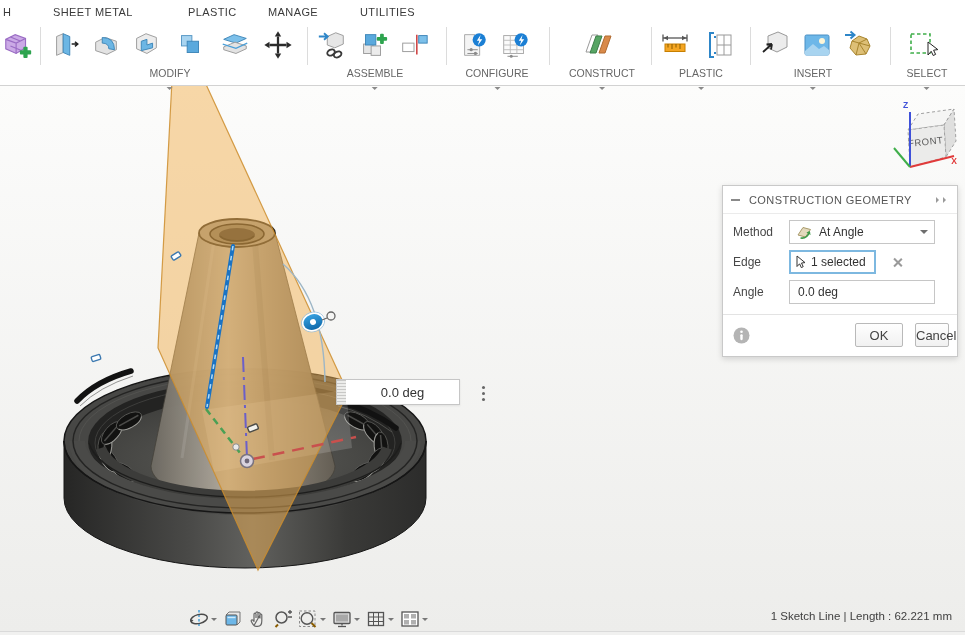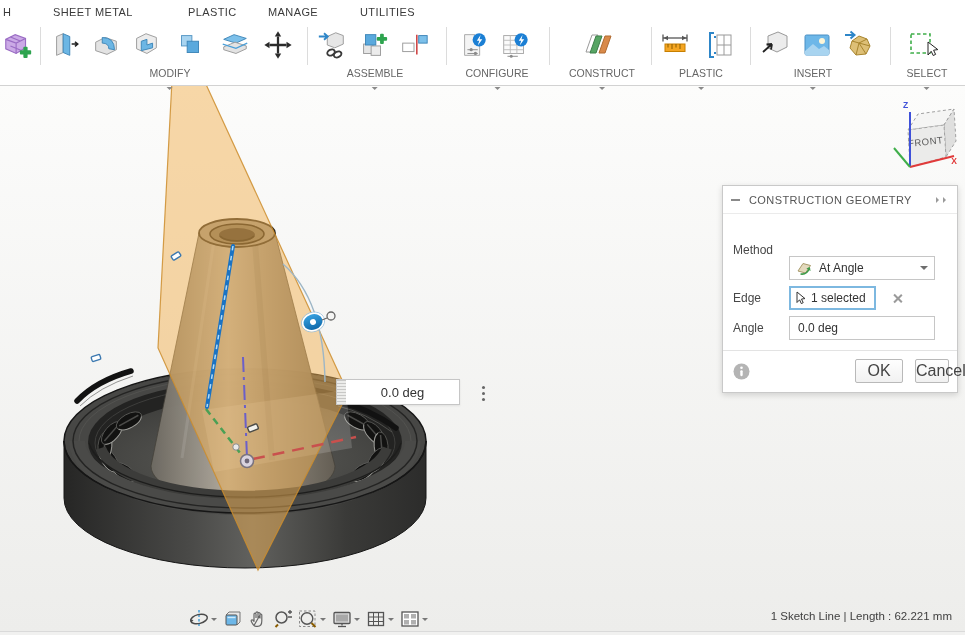--- a/index.html
+++ b/index.html
@@ -47,36 +47,36 @@
   .minus { width:9px; height:2px; background:#8a8a8a; }
   .panel-title { flex:1; margin-left:9px; font-size:11px; color:#565656; letter-spacing:.4px; }
   .dblchev { display:flex; }
   .dblchev i { width:0; height:0; border:3px solid transparent; border-left-color:#9a9a9a; margin-left:1px; }
   .prow { display:flex; align-items:center; padding:0 10px; margin-top:6px; }
   .plabel { width:56px; color:#474747; }
   .type-btn { width:26px; height:24px; display:flex; align-items:center; justify-content:center;
     border:1px solid transparent; margin-right:4px; cursor:pointer; }
   .type-btn.sel { background:#dcedf9; border:1px solid #8abbdf; }
   .select-box { width:146px; height:24px; border:1px solid #c6c6c6; display:flex;
-    align-items:center; padding:0 6px; gap:6px; cursor:pointer; background:#fff;margin-top:36px; }
+    align-items:center; padding:0 6px; gap:6px; cursor:pointer; background:#fff; }
   .select-box .val { flex:1; color:#333; }
   .chev { width:0; height:0; border:4px solid transparent; border-top-color:#6e6e6e; margin-top:4px; }
   .chip { height:24px; border:2px solid #7db8e0; background:#fff; display:inline-flex;
     align-items:center; padding:0 8px 0 4px; gap:4px; color:#333; cursor:pointer; }
   .xicon { position:relative; width:11px; height:11px; margin-left:16px; cursor:pointer; }
   .xicon::before,.xicon::after { content:""; position:absolute; left:5px; top:0;
     width:1.5px; height:11px; background:#9a9a9a; }
   .xicon::before { transform:rotate(45deg); } .xicon::after { transform:rotate(-45deg); }
   .angle-input { width:146px; height:24px; border:1px solid #c6c6c6; padding:0 8px;
     font-size:12px; color:#333; outline:none; font-family:"Liberation Sans",sans-serif; }
   .pfoot { display:flex; align-items:center; border-top:1px solid #e3e3e3;
     margin-top:10px; padding:8px 8px 9px 10px; }
   .spacer { flex:1; }
   .btn { height:24px; border:1px solid #b9b9b9; border-radius:2px; color:#444;
-    background:linear-gradient(#fefefe,#f1f1f1); font-size:16px; cursor:pointer;
+    background:linear-gradient(#fefefe,#f1f1f1); font-size:13px; cursor:pointer;
     font-family:"Liberation Sans",sans-serif; }
   .btn.ok { width:48px; margin-right:12px; } .btn.cancel { width:34px; }
 
   
   .navbar { position:absolute; left:186px; top:520px; display:flex; align-items:center; }
   .nav-btn { width:25px; height:26px; display:flex; align-items:center; justify-content:center; cursor:pointer; }
   .nav-caret { width:0; height:0; border:3.5px solid transparent; border-top-color:#777;
     margin:3px 3px 0 0; cursor:pointer; }
 
   .status { position:absolute; right:13px; top:524px; font-size:11.5px; color:#3f3f3f; }

